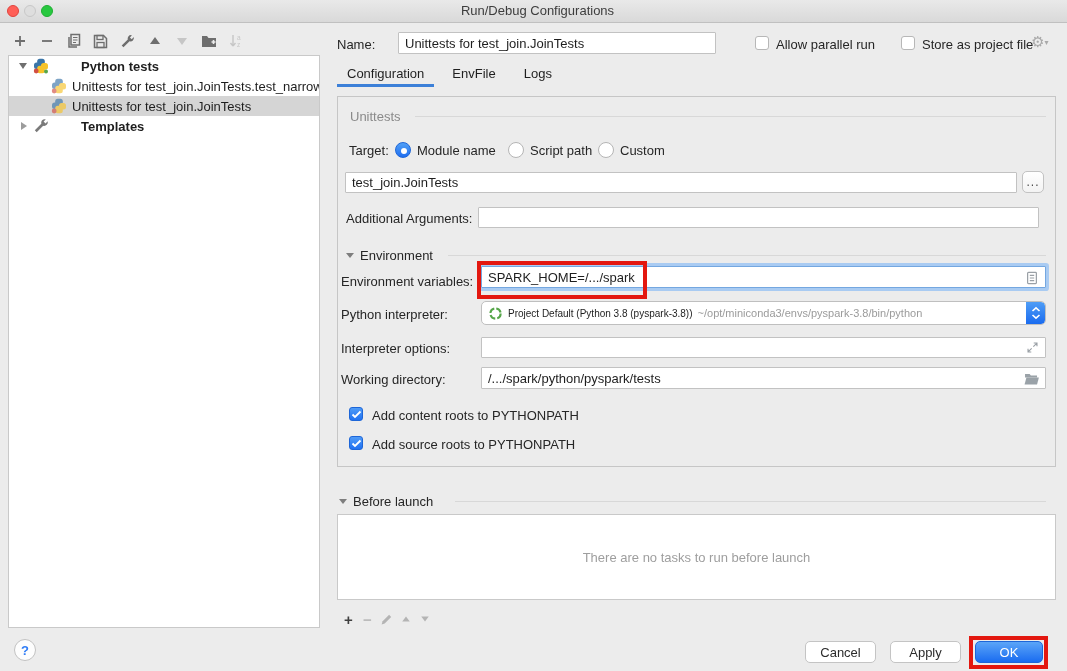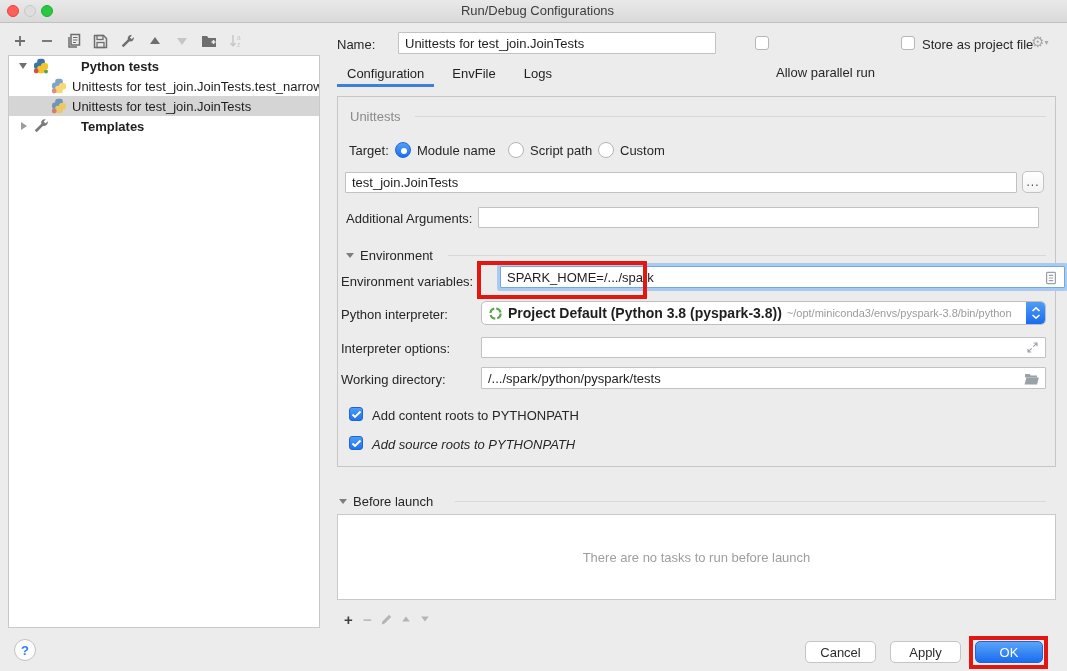--- a/index.html
+++ b/index.html
@@ -58,21 +58,21 @@
   
   .browse{position:absolute;width:22px;height:22px;border:1px solid #c2c2c2;border-radius:5px;
      background:linear-gradient(#ffffff,#f3f3f3);display:flex;align-items:center;justify-content:center;
      font-size:12px;color:#4a4a4a;box-sizing:border-box;letter-spacing:1px;}
   
   .focusring{box-shadow:0 0 0 3px #a9cbf2;border:1px solid #74a7e0;}
   
   .combo{position:absolute;left:481px;top:301px;width:565px;height:24px;background:#fff;
      border:1px solid #bfbfbf;border-radius:5px;box-sizing:border-box;display:flex;align-items:center;
      overflow:hidden;padding-left:6px;}
-  .combo .main{font-size:14px;white-space:nowrap;font-weight:bold;}
+  .combo .main{font-size:10px;white-space:nowrap;}
   .combo .path{font-size:11px;color:#9b9b9b;margin-left:5px;white-space:nowrap;overflow:hidden;flex:1;}
   .combo .cap{position:absolute;right:0;top:0;bottom:0;width:19px;
      background:linear-gradient(#4f9df6,#1a6bef);border-radius:0 4px 4px 0;
      display:flex;align-items:center;justify-content:center;}
   
   .blbox{position:absolute;left:337px;top:514px;width:719px;height:86px;background:#fff;
      border:1px solid #c9c9c9;box-sizing:border-box;display:flex;align-items:center;justify-content:center;}
   .blbox span{color:#9e9e9e;font-size:13px;}
   .bl-toolbar{position:absolute;left:339px;top:610px;display:flex;align-items:center;height:18px;}
   .bl-toolbar .tbtn{width:19px;}
@@ -195,21 +195,21 @@
         </svg>
       <span class="lbl b">Templates</span>
     </div>
   </div>
 
   <div class="lab" style="left:337px;top:37px;">Name:</div>
   <div class="field" style="left:398px;top:32px;width:318px;height:22px;">
     <span>Unittests for test_join.JoinTests</span>
   </div>
   <div class="cbox" style="left:755px;top:36px;"></div>
-  <div class="lab" style="left:776px;top:37px;margin-top:28px;">Allow parallel run</div>
+  <div class="lab" style="left:776px;top:37px;">Allow parallel run</div>
   <div class="cbox" style="left:901px;top:36px;"></div>
   <div class="lab" style="left:922px;top:37px;">Store as project file</div>
   <div class="gear" style="left:1031px;top:34px;"><span>⚙</span><span class="dd">▾</span></div>
 
   <div class="tabs">
     <div class="tab active">Configuration</div>
     <div class="tab">EnvFile</div>
     <div class="tab">Logs</div>
   </div>
 
@@ -232,21 +232,21 @@
 
   <div class="lab" style="left:346px;top:211px;">Additional Arguments:</div>
   <div class="field" style="left:478px;top:207px;width:561px;height:21px;">
     <span></span>
   </div>
 
   <div class="lab" style="left:346px;top:248px;"><span class="sect-arrow"></span><span>Environment</span></div>
   <div class="gline" style="left:448px;top:255px;width:598px;"></div>
 
   <div class="lab" style="left:341px;top:274px;">Environment variables:</div>
-  <div class="field focusring" style="left:500px;top:266px;width:565px;height:22px;">
+  <div class="field focusring" style="left:481px;top:266px;width:565px;height:22px;">
     <span>SPARK_HOME=/.../spark</span>
     <svg style="position:absolute;right:6px;top:4px;" width="14" height="14" viewBox="0 0 16 16">
         <rect x="3" y="1.5" width="10" height="13" rx="1" fill="none" stroke="#9aa0a6" stroke-width="1.4"></rect>
         <path d="M5.5 5h5M5.5 8h5M5.5 11h5" stroke="#9aa0a6" stroke-width="1.2"></path>
       </svg>
   </div>
 
   <div class="lab" style="left:341px;top:307px;">Python interpreter:</div>
   <div class="combo">
     <svg width="15" height="15" viewBox="0 0 16 16" style="flex:0 0 auto;margin-right:5px;">
@@ -282,21 +282,21 @@
     <svg width="11" height="9" viewBox="0 0 11 9">
         <path d="M1.5 4.5 4 7 9.5 1.5" fill="none" stroke="#fff" stroke-width="1.8"></path>
       </svg>
     </div>
   <div class="lab" style="left:372px;top:408px;">Add content roots to PYTHONPATH</div>
   <div class="cbox on" style="left:349px;top:436px;">
     <svg width="11" height="9" viewBox="0 0 11 9">
         <path d="M1.5 4.5 4 7 9.5 1.5" fill="none" stroke="#fff" stroke-width="1.8"></path>
       </svg>
     </div>
-  <div class="lab" style="left:372px;top:437px;font-style:italic;">Add source roots to PYTHONPATH</div>
+  <div class="lab" style="left:372px;top:437px;">Add source roots to PYTHONPATH</div>
 
   <div class="lab" style="left:339px;top:494px;"><span class="sect-arrow"></span><span>Before launch</span></div>
   <div class="gline" style="left:455px;top:501px;width:591px;"></div>
 
   <div class="blbox">
     <span>There are no tasks to run before launch</span>
   </div>
 
   <div class="bl-toolbar">
     <div class="tbtn">

